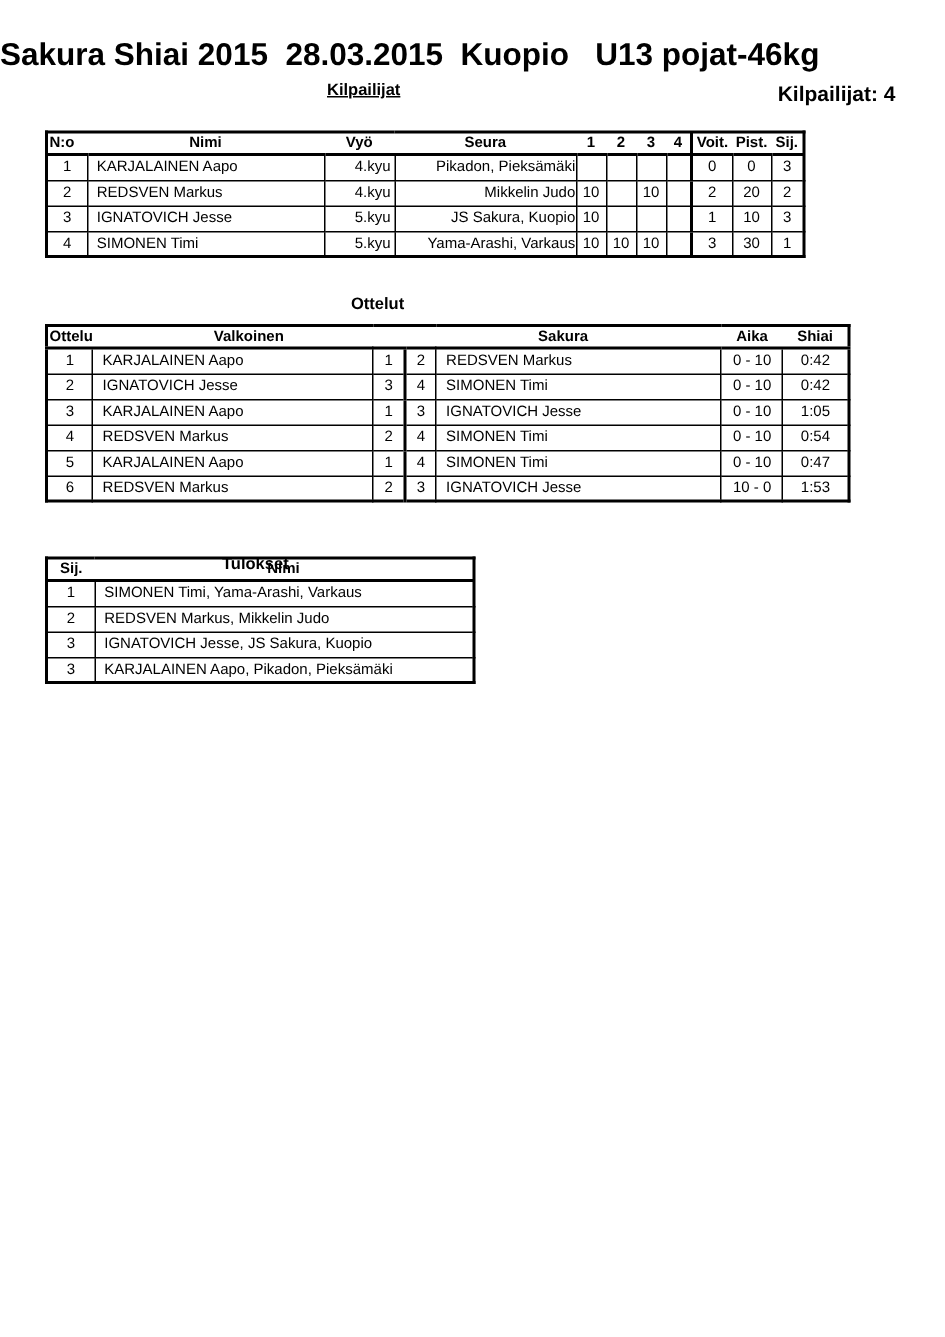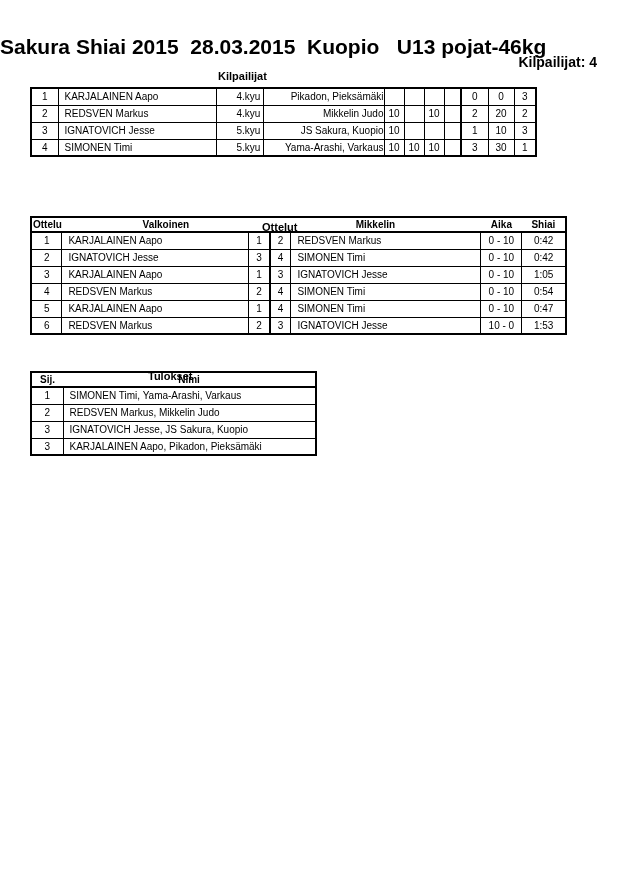--- a/index.html
+++ b/index.html
@@ -4,40 +4,40 @@
 <style>
   * { margin: 0; padding: 0; box-sizing: border-box; }
   html, body { width: 630px; height: 891px; background: #ffffff; }
   body {
     position: relative;
     font-family: "Liberation Sans", sans-serif;
     color: #000000;
   }
   .page-title {
     position: absolute;
-    top: 35px; left: 0; width: 529px;
+    top: 25px; left: 0; width: 529px;
     text-align: center;
     font-size: 21px;
     font-weight: bold;
     white-space: pre;
   }
   .participants-count {
     position: absolute;
     top: 54px; right: 33px;
     font-size: 14px;
     font-weight: bold;
     text-align: center;
   }
   .section-heading {
     position: absolute;
     font-size: 11px;
     font-weight: bold;
   }
-  #heading-kilpailijat { top: 70px; left: 218px; }
-  #heading-ottelut     { top: 197px; left: 262px; margin-top: 24px; }
+  #heading-kilpailijat { top: 54px; left: 218px; text-decoration: underline; }
+  #heading-ottelut     { top: 197px; left: 234px; }
   #heading-tulokset    { top: 370px; left: 148px; }
 
   table {
     position: absolute;
     border-collapse: collapse;
     table-layout: fixed;
     font-size: 10px;
     line-height: 1.1;
     border: 2px solid #000;
     empty-cells: show;
@@ -88,20 +88,33 @@
       <col style="width:121px">
     <col style="width:20px">
       <col style="width:20px">
       <col style="width:20px">
       <col style="width:17px">
     <col style="width:27px">
       <col style="width:26px">
       <col style="width:22px">
   </colgroup>
   <tbody>
+      <tr>
+    <th class="left">N:o</th>
+    <th>Nimi</th>
+    <th>Vyö</th>
+    <th>Seura</th>
+    <th>1</th>
+    <th>2</th>
+    <th>3</th>
+    <th>4</th>
+    <th class="sep">Voit.</th>
+    <th>Pist.</th>
+    <th>Sij.</th>
+  </tr>
   <tr>
     <td>1</td>
     <td class="name">KARJALAINEN Aapo</td>
     <td class="belt">4.kyu</td>
     <td class="club">Pikadon, Pieksämäki</td>
     <td></td>
     <td></td>
     <td></td>
     <td></td>
     <td class="sep">0</td>
@@ -159,21 +172,21 @@
       <col style="width:21px">
       <col style="width:21px">
     <col style="width:190px">
       <col style="width:41px">
       <col style="width:44px">
   </colgroup>
   <tbody>
       <tr>
     <th class="left">Ottelu</th>
     <th colspan="2">Valkoinen</th>
-    <th colspan="2">Mikkelin</th>
+    <th colspan="2">Sakura</th>
     <th>Aika</th>
     <th>Shiai</th>
   </tr>
   <tr>
     <td>1</td>
     <td class="name">KARJALAINEN Aapo</td>
     <td>1</td>
     <td class="sep">2</td>
     <td class="name">REDSVEN Markus</td>
     <td>0 - 10</td>

